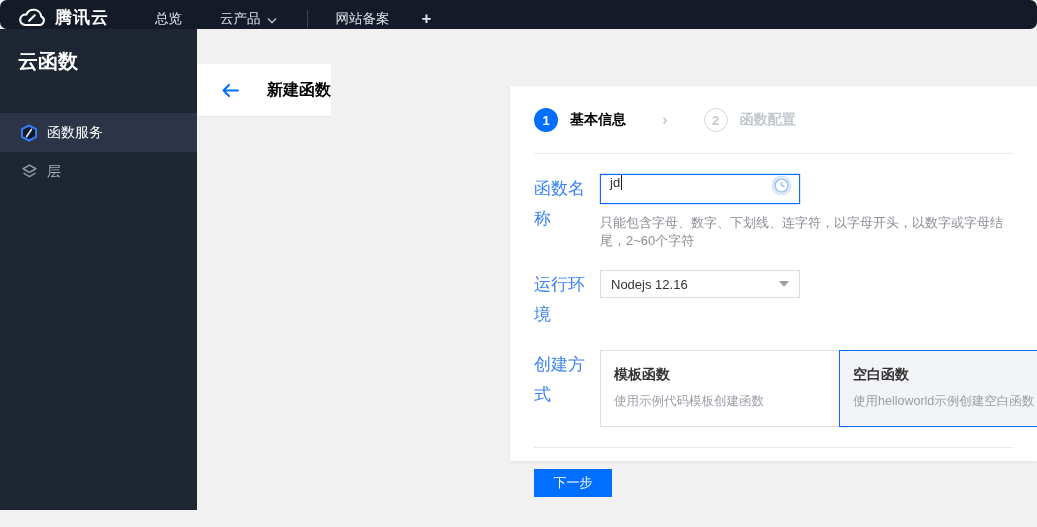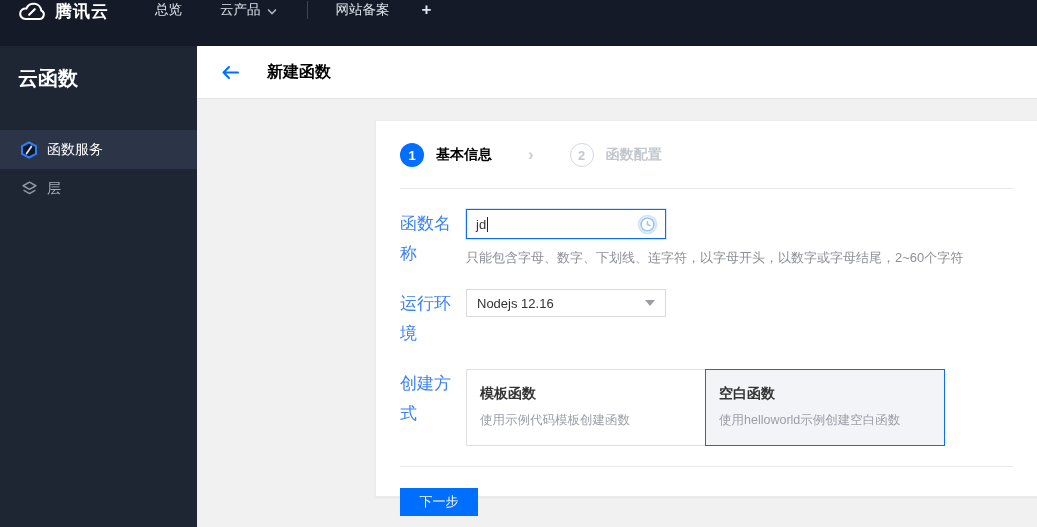--- a/index.html
+++ b/index.html
@@ -6,22 +6,22 @@
   html,body { width:1037px; height:527px; overflow:hidden; }
   body {
     font-family:"Liberation Sans","DejaVu Sans",sans-serif;
     background:#f1f1f2;
     color:#333;
     font-size:13px;
   }
 
   
   .topbar {
-    height:46px; background:#141a28; display:flex; align-items:flex-start;
-    padding:0 0 0 16px; position:relative; z-index:5;
+    height:29px; background:#141a28; display:flex; align-items:flex-end;
+    padding:0 0 0 16px; position:relative; z-index:5;border-radius:7px;
   }
   .brand { display:flex; align-items:center; cursor:pointer; }
   .brand-name { color:#ffffff; font-size:17px; font-weight:bold; margin-left:9px; letter-spacing:1px; }
   .topnav { display:flex; align-items:center; margin-left:46px; }
   .topnav-item {
     color:#dfe3ea; font-size:13.5px; margin-right:38px; cursor:pointer;
     display:flex; align-items:center; white-space:nowrap;
   }
   .topnav-item .cdn-icon { margin-left:6px; margin-top:2px; }
   .topnav-divider { width:1px; height:18px; background:#3c4557; margin:0 28px 0 -8px; }
@@ -38,21 +38,21 @@
     color:#a4abb8; font-size:14px; cursor:pointer;
   }
   .side-item .icn { width:18px; height:18px; margin-right:9px; display:flex; align-items:center; justify-content:center; flex:none; }
   .side-item.active { background:#2c3547; color:#ffffff; }
 
   .grid-icon { width:15px; height:15px; display:grid; grid-template-columns:7px 7px; grid-template-rows:7px 7px; gap:1px; }
   .grid-icon span { background:#9097a6; }
   .grid-icon span:first-child { background:transparent; border:1.5px solid #9097a6; }
 
   
-  .content { flex:1; display:flex; flex-direction:column; min-width:0; }
+  .content { flex:1; display:flex; flex-direction:row; min-width:0;margin-top:35px; }
   .page-header {
     height:53px; background:#ffffff; border-bottom:1px solid #e4e6ea;
     display:flex; align-items:center; padding-left:20px; flex:none;
   }
   .back-btn { width:26px; height:26px; display:flex; align-items:center; justify-content:center; cursor:pointer; }
   .page-title { font-size:16px; font-weight:bold; color:#000000; margin-left:24px; }
 
   .page-body { flex:1; background:#f1f1f2; padding-top:21px; overflow:hidden; }
   .card {
     margin-left:178px; height:377px; background:#ffffff;
@@ -76,21 +76,21 @@
 
   .divider { border:none; border-top:1px solid #e6e8eb; margin-top:20px; }
 
   
   .form { margin-top:20px; }
   .form-row { display:flex; margin-bottom:20px; }
   .form-label { width:66px; flex:none; color:#3b82f6; font-size:17px; line-height:30px; }
 
   .input-box {
     width:200px; height:30px; border:1px solid #0a6cff; background:#fff;
-    display:flex; align-items:center; padding:0 7px 0 9px; position:relative;
+    display:flex; align-items:flex-start; padding:0 7px 0 9px; position:relative;
     box-shadow:0 0 0 0.5px rgba(10,108,255,0.35);
   }
   .input-value { font-size:13px; color:#333; }
   .text-caret { width:1px; height:15px; background:#222; margin-left:1px; animation:blink 1s steps(1) infinite; }
   @keyframes blink { 50% { opacity:0; } }
   .input-box .clock { margin-left:auto; }
 
   .field-help { margin-top:10px; font-size:13px; color:#8c8f96; }
 
   .select-box {

